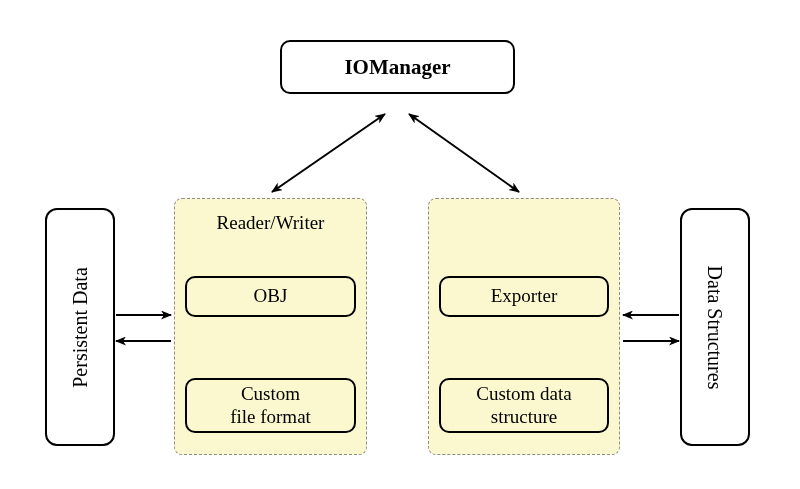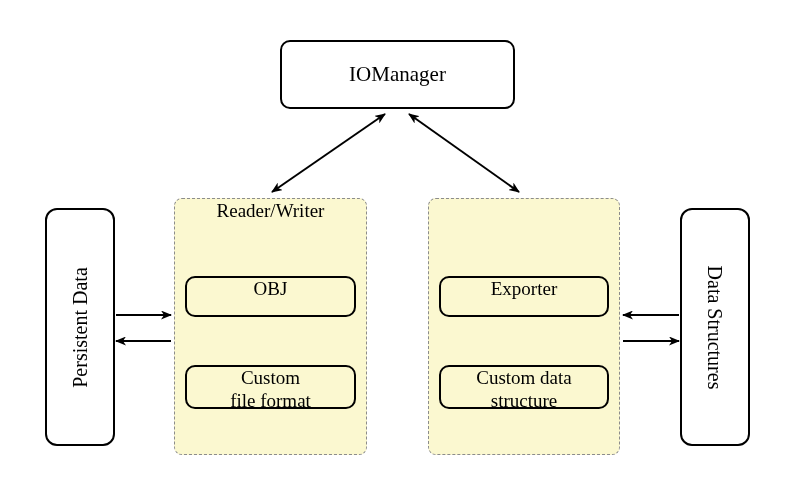--- a/index.html
+++ b/index.html
@@ -18,23 +18,24 @@
   
   .node {
     position: absolute;
     background: var(--node-fill, #ffffff);
     border: 2.5px solid var(--node-border, #000000);
     display: flex;
     align-items: center;
     justify-content: center;
   }
   .node-iomanager {
-    left: 280px; top: 40px; width: 235px; height: 69px;
+    left: 280px; top: 40px; width: 235px; height: 54px;
     border-radius: 10px;
     font-size: 21px;
+    font-weight: bold;
   }
   .node-vertical {
     border-radius: 12px;
     font-size: 20px;
   }
   .node-persistent { left: 45px; top: 208px; width: 70px; height: 238px; }
   .node-datastructures { left: 680px; top: 208px; width: 70px; height: 238px; }
   .vlabel { white-space: nowrap; display: block; }
   .rot-ccw { transform: rotate(-90deg); }
   .rot-cw  { transform: rotate(90deg); }
@@ -43,39 +44,40 @@
   .group {
     position: absolute;
     top: 198px; height: 257px;
     background: var(--group-fill, #fbf8d0);
     border: 1.5px dashed var(--group-border, #8c8c8c);
     border-radius: 8px;
   }
   .group-rw { left: 174px; width: 193px; }
   .group-ie { left: 428px; width: 192px; }
   .group-title {
-    margin-top: 1px;
+    margin-top: 13px;
     text-align: center;
     font-size: 19px;
   }
   .item {
     position: absolute;
     left: 10px; right: 10px;
     border: 2.5px solid var(--node-border, #000000);
     border-radius: 10px;
     background: var(--group-fill, #fbf8d0);
     display: flex;
+    align-items: center;
     justify-content: center;
     text-align: center;
     font-size: 19px;
     line-height: 1.2;
   }
   .item-label { white-space: pre-line; }
   .item-top    { top: 77px;  height: 41px; }
-  .item-bottom { top: 166px; height: 44px; }
+  .item-bottom { top: 179px; height: 55px; }
 
   
   #arrow-layer {
     position: absolute;
     left: 0; top: 0;
     pointer-events: none;
   }
   .arrow-line {
     stroke: var(--arrow, #000000);
     stroke-width: 2;

